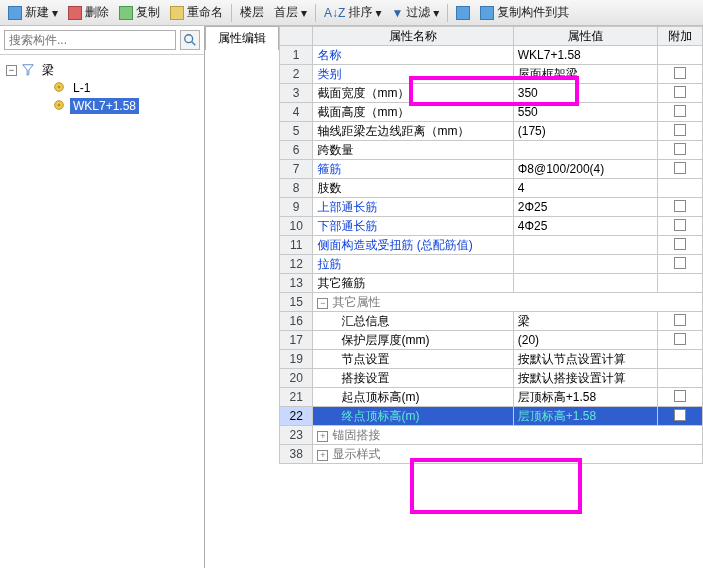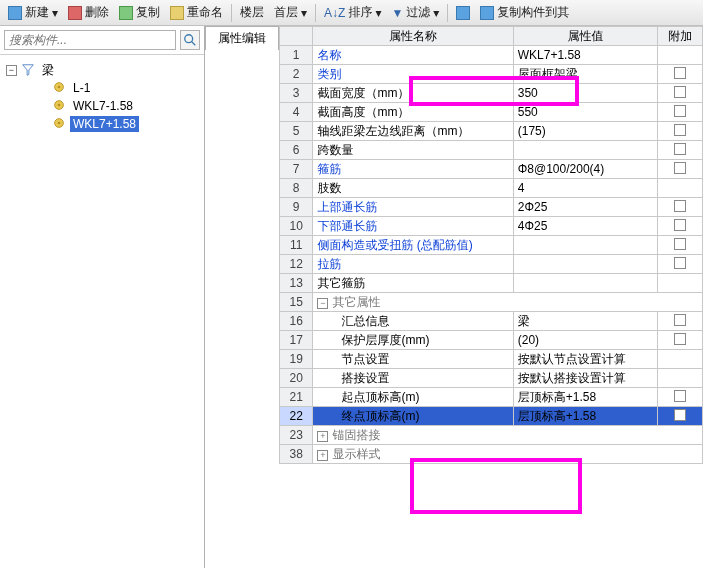--- a/index.html
+++ b/index.html
@@ -7,21 +7,21 @@
   .toolbar { background: linear-gradient(#f7f7f7,#e4e4e4); height: 26px; display: flex; align-items: center; padding: 0 4px; gap: 2px; border-bottom: 1px solid #c0c0c0; overflow: hidden; white-space: nowrap; }
   .tbtn { display: inline-flex; align-items: center; gap: 3px; padding: 2px 4px; cursor: default; color: #222; }
   .tsep { width: 1px; height: 18px; background: #c0c0c0; margin: 0 2px; }
   .ticon { width: 14px; height: 14px; display: inline-block; background: #5aa3e0; border: 1px solid #3a7ab0; }
   .ticon.green { background: #7fc97f; border-color: #4a9a4a; }
   .ticon.red { background: #d66; border-color: #a44; }
   .ticon.yellow { background: #e8d070; border-color: #b8a040; }
   .main { display: flex; height: calc(100% - 26px); }
   .left { width: 205px; background: #fff; border-right: 1px solid #b0b0b0; display: flex; flex-direction: column; }
   .search-row { display: flex; align-items: center; padding: 4px; gap: 4px; border-bottom: 1px solid #d0d0d0; }
-  .search-row input { flex: 1; height: 20px; border: 1px solid #b0b0b0; padding: 0 4px; font-size: 12px; background: #fff; font-style: italic; }
+  .search-row input { flex: 1; height: 20px; border: 1px solid #b0b0b0; padding: 0 4px; font-size: 12px; background: #fff; }
   .search-btn { width: 20px; height: 20px; border: 1px solid #b0b0b0; background: #f4f4f4; display: flex; align-items: center; justify-content: center; }
   .tree { flex: 1; padding: 6px 4px; }
   .tree-row { display: flex; align-items: center; height: 18px; padding-left: 2px; gap: 4px; }
   .tree-row.indent2 { padding-left: 48px; }
   .tree-toggle { width: 11px; height: 11px; border: 1px solid #888; display: flex; align-items: center; justify-content: center; font-size: 9px; line-height: 1; color: #333; background: #fff; }
   .tree-icon { width: 14px; height: 14px; }
   .tree-label { padding: 1px 3px; color: #000; }
   .tree-label.selected { background: #3a70d6; color: #fff; }
   .right { flex: 1; background: #fff; display: flex; flex-direction: row; }
   .tabbar { height: 24px; display: flex; align-items: flex-end; background: #f4f4f4; border-bottom: 1px solid #b0b0b0; }
@@ -31,21 +31,21 @@
   th, td { border: 1px solid #c8c8c8; height: 19px; font-size: 12px; padding: 0 4px; text-align: left; background: #fff; }
   th { background: #eef0f2; font-weight: normal; text-align: center; }
   th.rownum, td.rownum { width: 30px; text-align: center; background: #eef0f2; color: #444; }
   th.col-name { width: 180px; }
   th.col-val { width: 130px; }
   th.col-extra { width: 40px; }
   td.link { color: #0a3fd6; }
   td.tree-cell { position: relative; }
   td.tree-cell .tgl { display: inline-block; width: 11px; height: 11px; border: 1px solid #888; text-align: center; line-height: 9px; font-size: 9px; margin-right: 4px; background: #fff; }
   td.gray { color: #777; }
-  tr.sel td { background: #2f5fcf; color: #000000; }
+  tr.sel td { background: #2f5fcf; color: #5eead4; }
   tr.sel td.rownum { background: #c8d8ff; color: #000; text-align: center; }
   .chk { display: inline-block; width: 12px; height: 12px; border: 1px solid #888; background: #fff; }
   .highlight1 { position: absolute; border: 4px solid #ff00e6; pointer-events: none; }
   svg.mag { width: 14px; height: 14px; }
 </style>
 </head>
 <body>
 
 <div class="toolbar">
   <span class="tbtn"><span class="ticon"></span><span>新建</span> ▾</span>
@@ -104,27 +104,20 @@
                 <circle cx="8" cy="8" r="5" fill="#e8c850" stroke="#b89020"></circle>
                 <circle cx="8" cy="8" r="1.5" fill="#b89020"></circle>
               </svg></span>
             <span class="tree-label">L-1</span>
           </div>
           <div class="tree-row indent2">
             <span><svg width="14" height="14" viewBox="0 0 16 16">
                 <circle cx="8" cy="8" r="5" fill="#e8c850" stroke="#b89020"></circle>
                 <circle cx="8" cy="8" r="1.5" fill="#b89020"></circle>
               </svg></span>
-            <span class="tree-label">WKL7-1.58</span>
-          </div>
-          <div class="tree-row indent2">
-            <span><svg width="14" height="14" viewBox="0 0 16 16">
-                <circle cx="8" cy="8" r="5" fill="#e8c850" stroke="#b89020"></circle>
-                <circle cx="8" cy="8" r="1.5" fill="#b89020"></circle>
-              </svg></span>
             <span class="tree-label selected">WKL7+1.58</span>
           </div>
         </div>
     </div>
   </div>
 
   <div class="right">
     <div class="tabbar">
       <div class="tab">属性编辑</div>
     </div>

